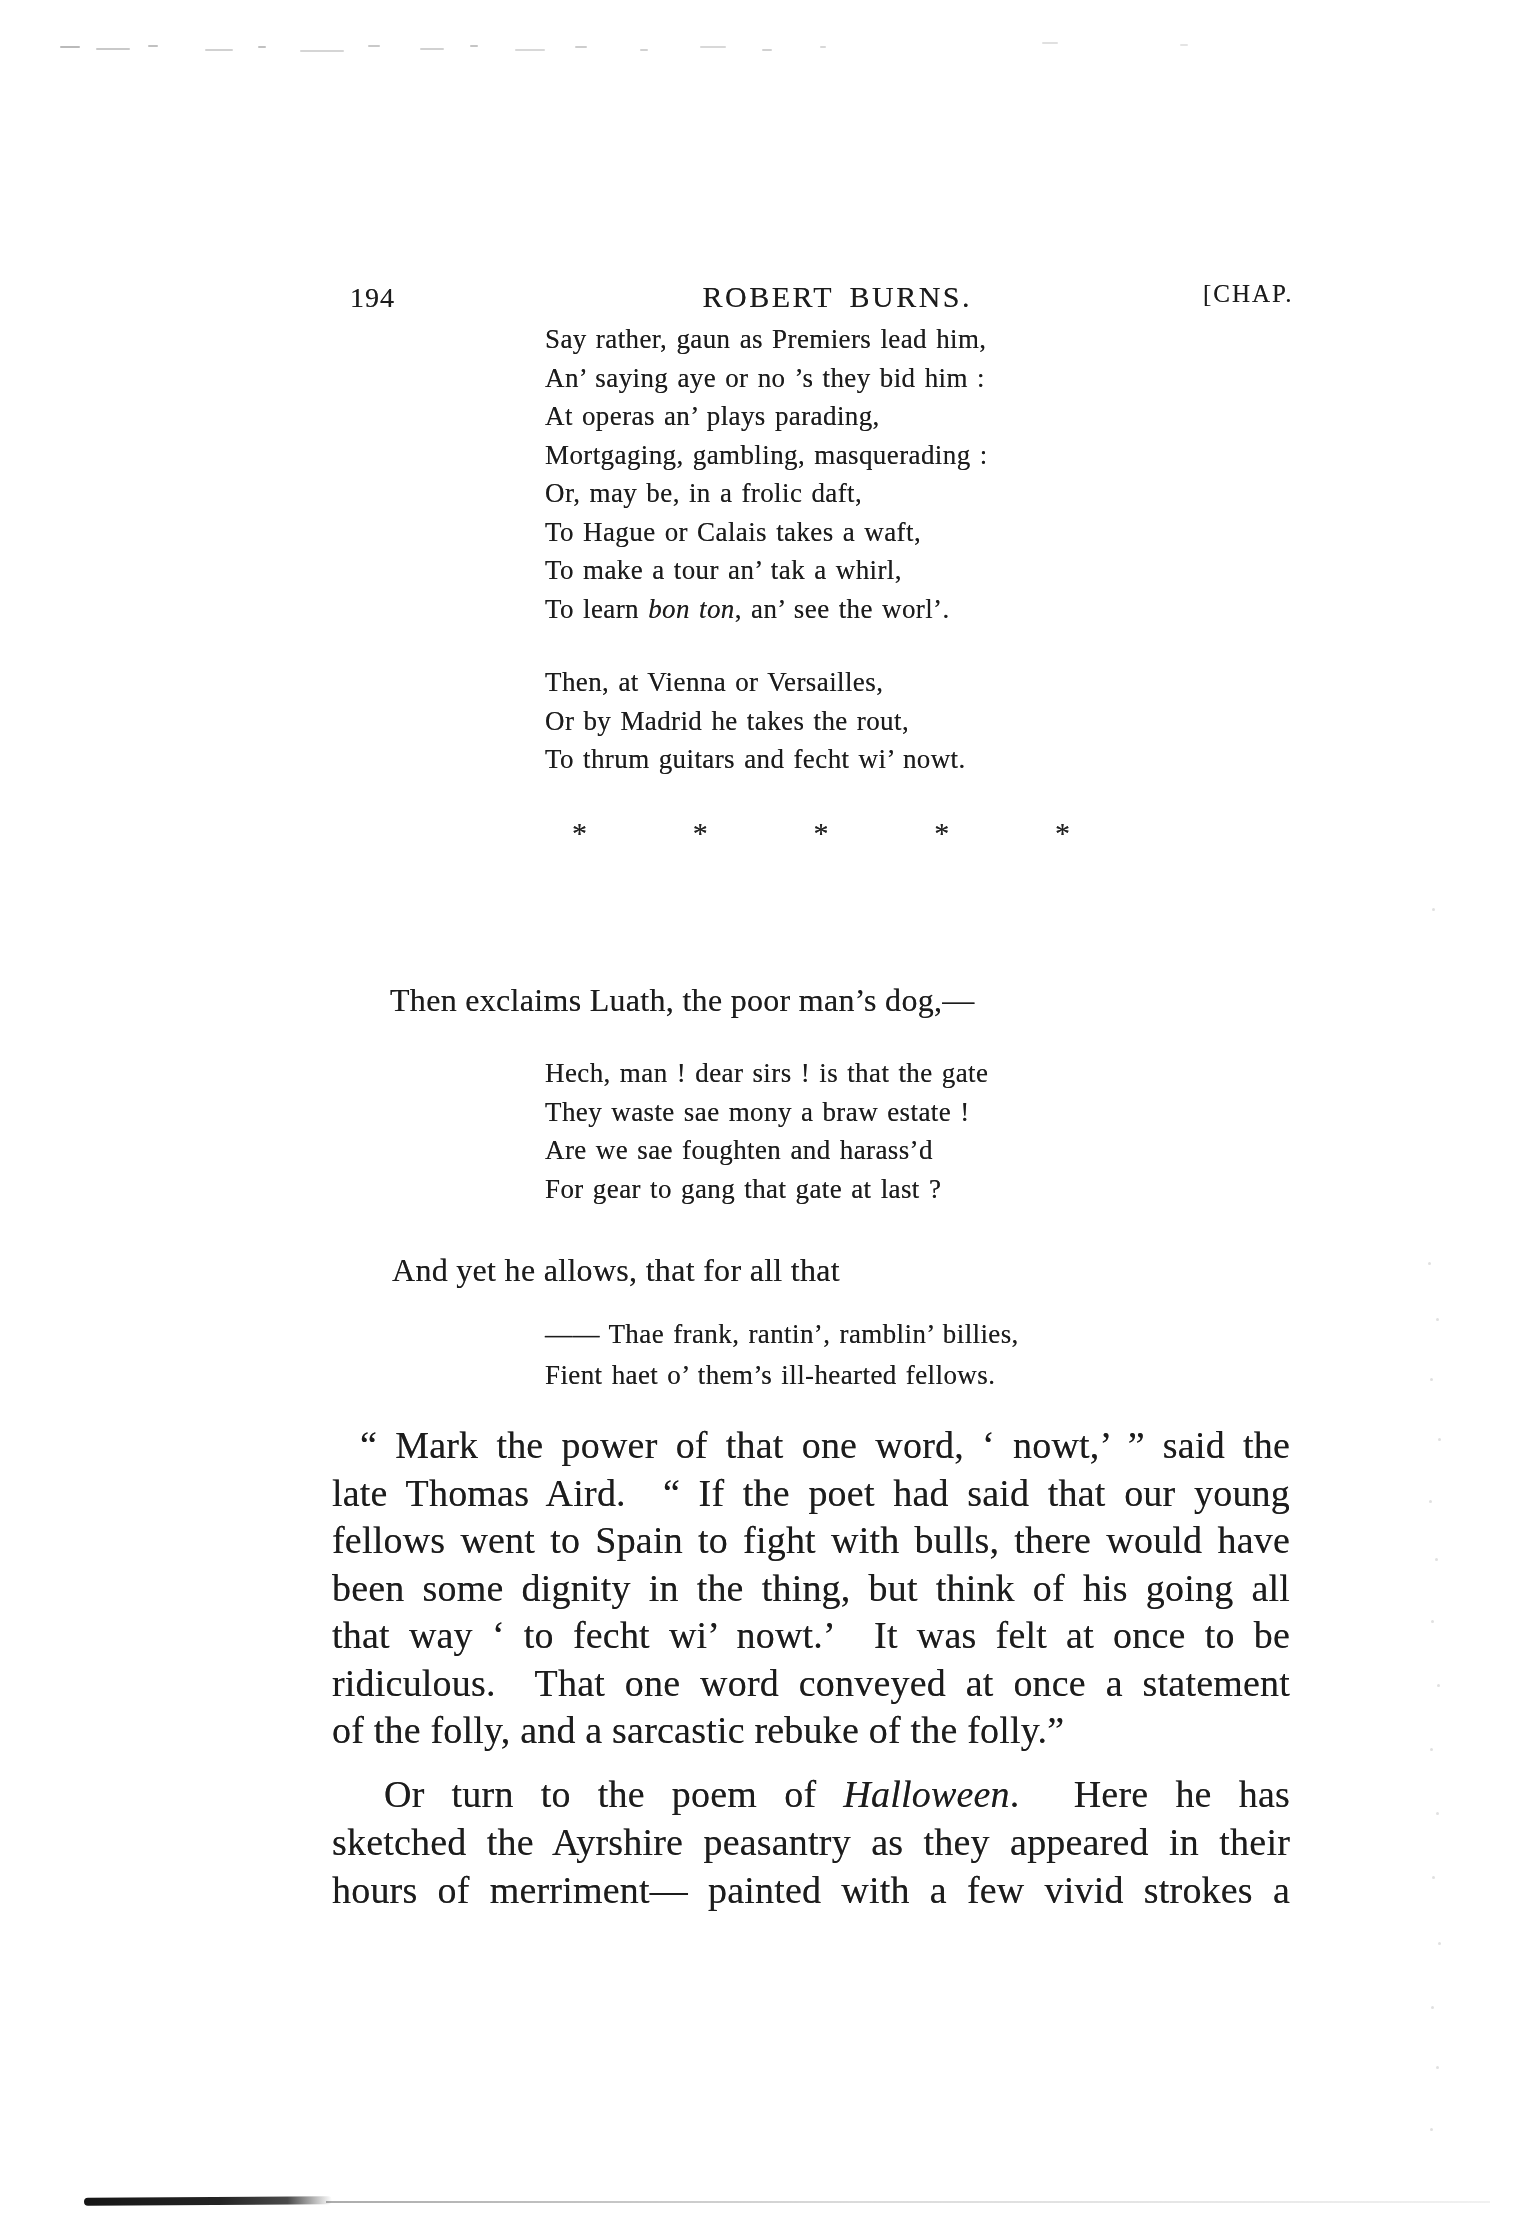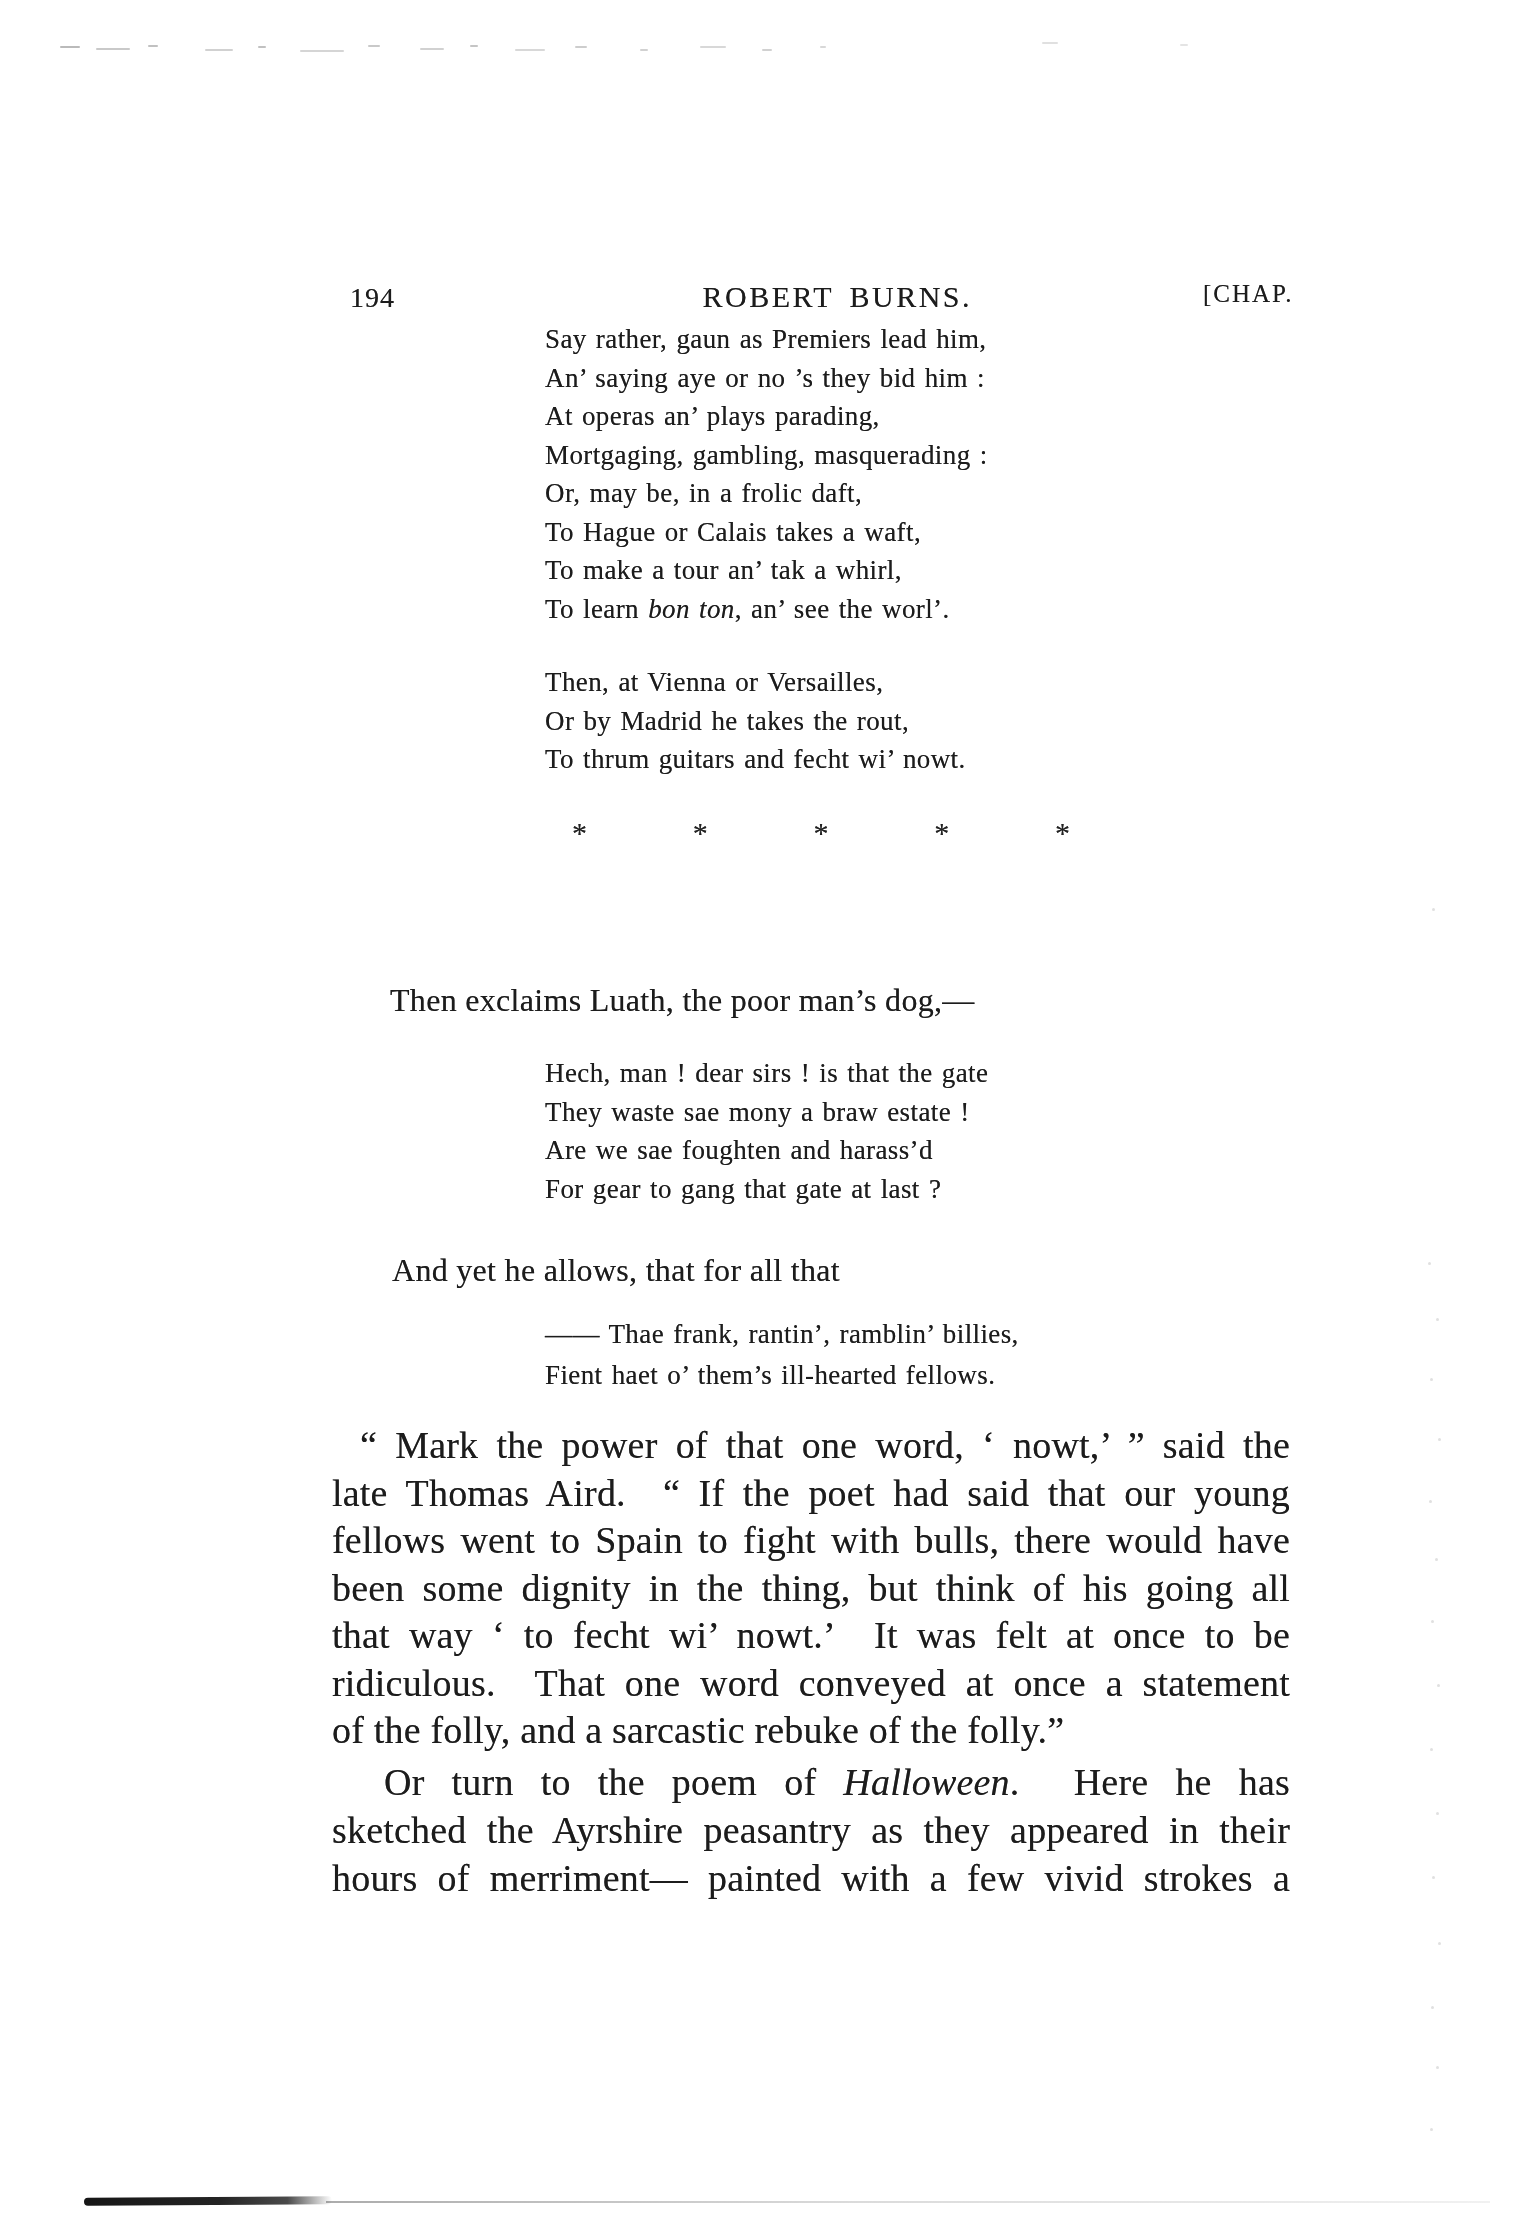--- a/index.html
+++ b/index.html
@@ -149,18 +149,18 @@
       <div class="line just" style="padding-left: 28px;"><span>“ Mark the power of that one word, ‘ nowt,’ ” said the</span></div>
       <div class="line just"><span>late Thomas Aird.&nbsp; “ If the poet had said that our young</span></div>
       <div class="line just"><span>fellows went to Spain to fight with bulls, there would have</span></div>
       <div class="line just"><span>been some dignity in the thing, but think of his going all</span></div>
       <div class="line just"><span>that way ‘ to fecht wi’ nowt.’&nbsp; It was felt at once to be</span></div>
       <div class="line just"><span>ridiculous.&nbsp; That one word conveyed at once a statement</span></div>
       <div class="line"><span>of the folly, and a sarcastic rebuke of the folly.”</span></div>
     </section>
 
   <section class="para" id="para2">
-      <div class="line just" style="padding-left: 52px;"><span>Or turn to the poem of </span><span class="it">Halloween</span><span>.&nbsp; Here he has</span></div>
+      <div class="line just" style="padding-left: 52px; margin-top: 12px;"><span>Or turn to the poem of </span><span class="it">Halloween</span><span>.&nbsp; Here he has</span></div>
       <div class="line just"><span>sketched the Ayrshire peasantry as they appeared in their</span></div>
       <div class="line just"><span>hours of merriment— painted with a few vivid strokes a</span></div>
     </section>
 
 </div>
 
 </body></html>

